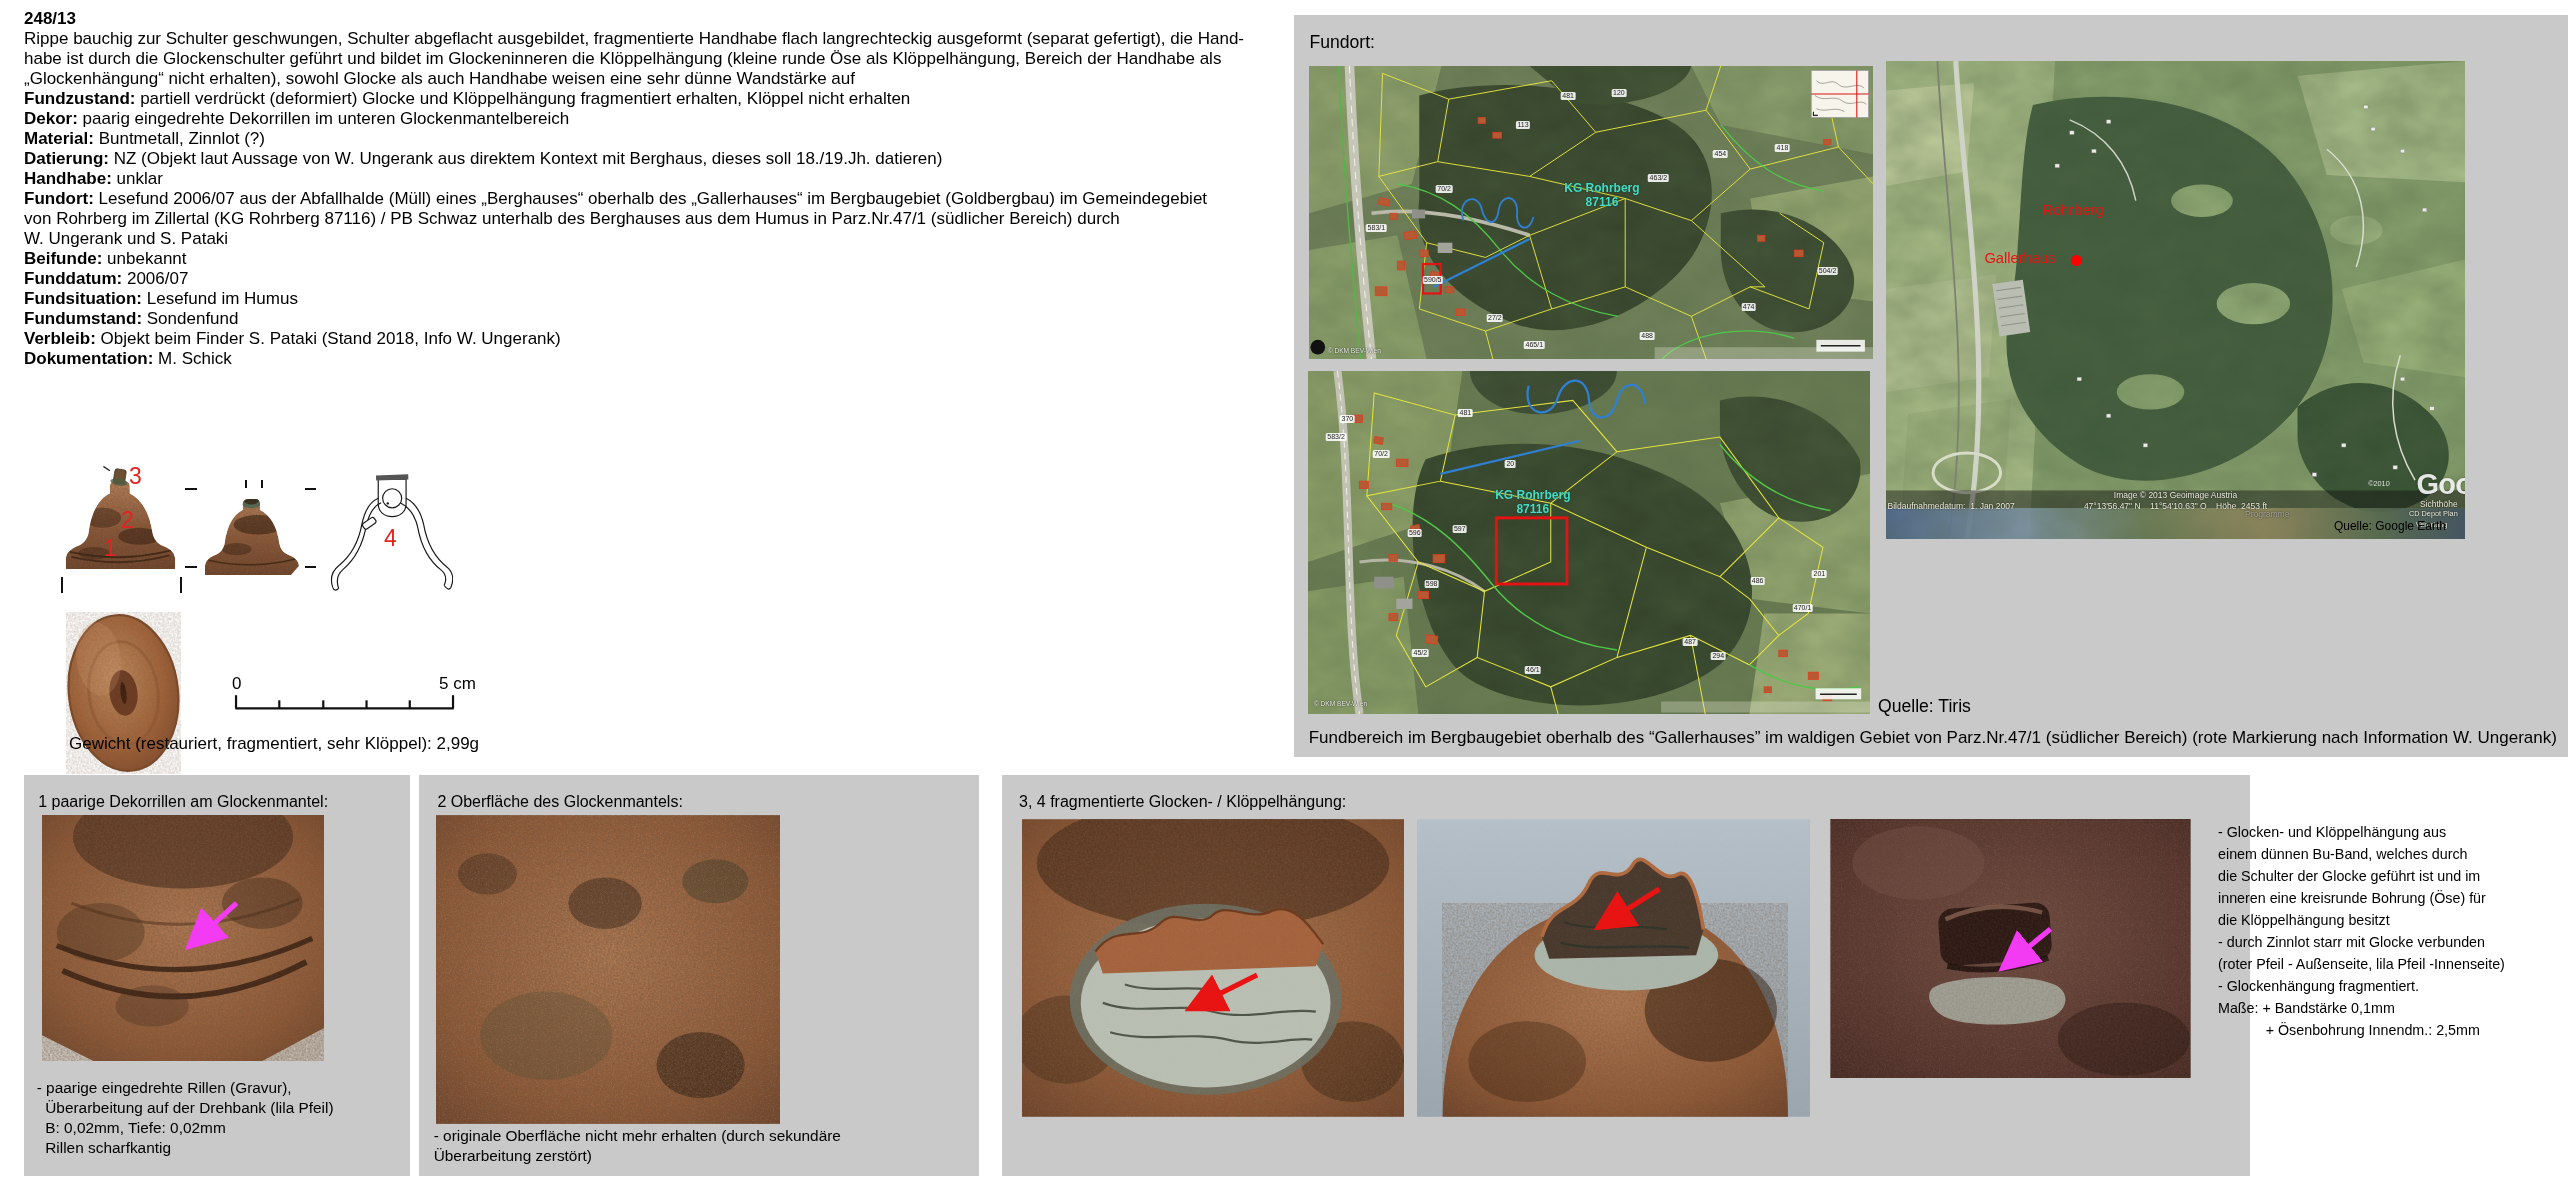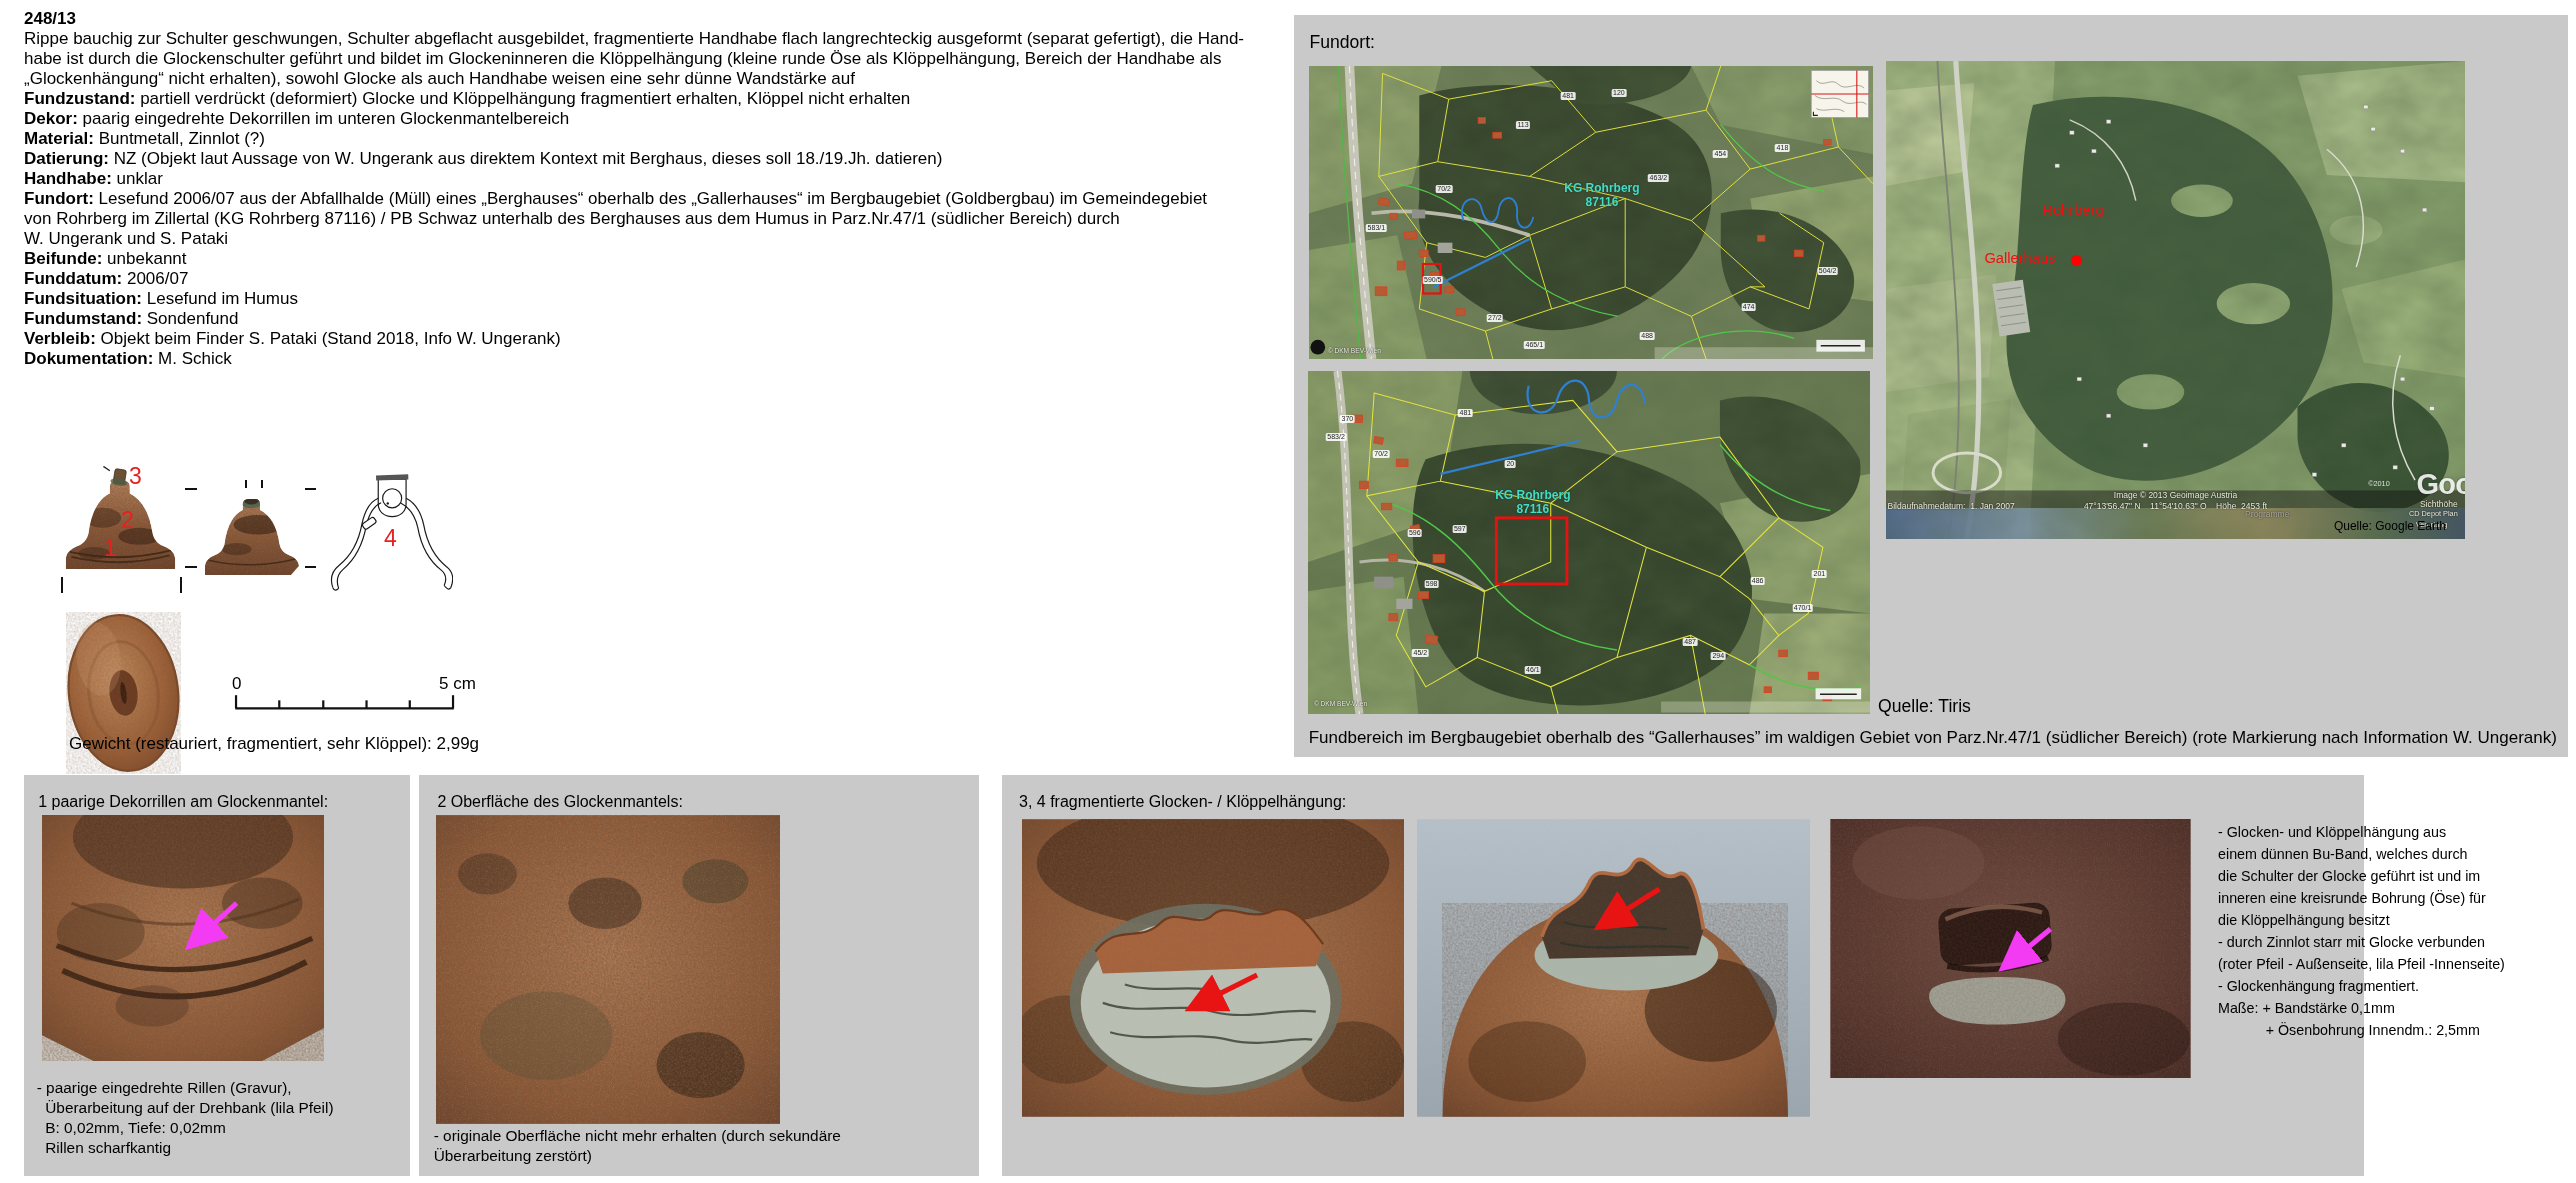--- a/index.html
+++ b/index.html
@@ -501,21 +501,21 @@
       <rect width="468" height="420" filter="url(#fGrain)" opacity=".55"></rect>
     </svg>
     <div class="small-lines" style="left:14.7px;top:351px">
       <div>
           <div class="dl">- originale Oberfläche nicht mehr erhalten (durch sekundäre</div>
           <div class="dl">Überarbeitung zerstört)</div>
         </div>
     </div>
   </section>
 
-  <section class="abs gray" style="left:1002px;top:775px;width:1362px;height:401px">
+  <section class="abs gray" style="left:1002px;top:775px;width:1248px;height:401px">
     <div class="panel-title" style="left:17px;top:18.4px">3, 4 fragmentierte Glocken- / Klöppelhängung:</div>
 
     <svg style="position:absolute;left:20px;top:44px" width="382" height="298" viewBox="0 0 520 405">
       <rect width="520" height="405" fill="url(#gCopperPhoto)"></rect>
       <ellipse cx="260" cy="60" rx="240" ry="90" fill="#3a2212" opacity=".6"></ellipse>
       <ellipse cx="60" cy="300" rx="70" ry="60" fill="#33200f" opacity=".4"></ellipse>
       <ellipse cx="450" cy="330" rx="70" ry="55" fill="#2a1a0c" opacity=".45"></ellipse>
       <rect width="520" height="405" filter="url(#fSpeck)" opacity=".7"></rect>
       <ellipse cx="250" cy="245" rx="185" ry="130" fill="#6d6f62" opacity=".9"></ellipse>
       <ellipse cx="250" cy="250" rx="170" ry="115" fill="#b9beb2"></ellipse>

